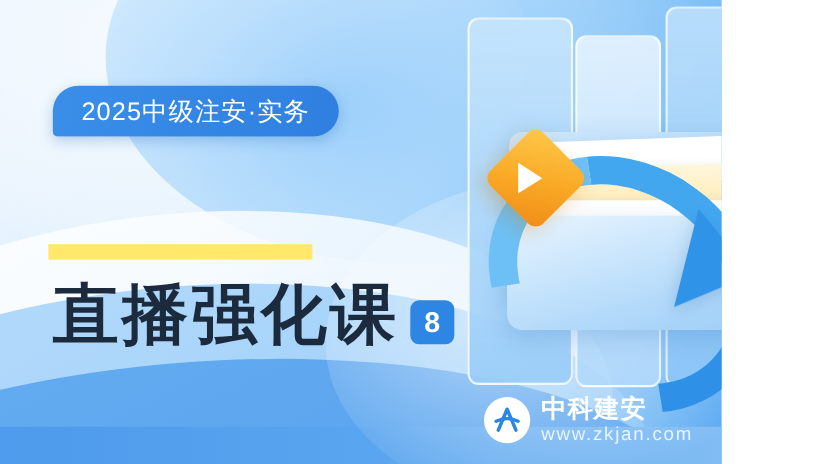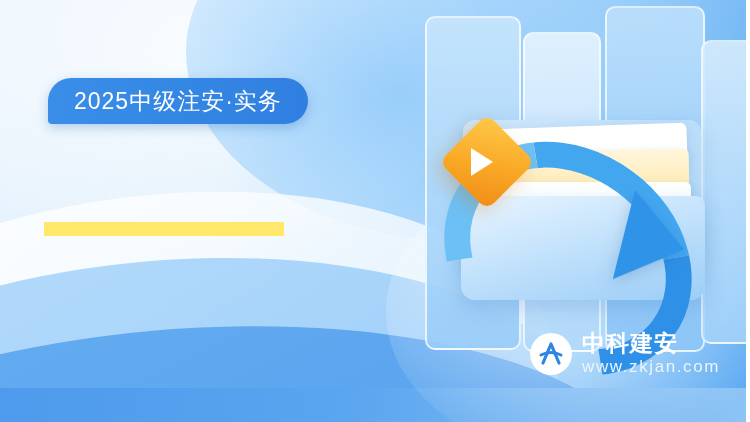--- a/index.html
+++ b/index.html
@@ -2,21 +2,21 @@
 <html><head>
 <meta charset="utf-8">
 <style>
   html, body {
     margin: 0;
     padding: 0;
     background: #ffffff;
   }
   #poster {
     position: relative;
-    width: 746px;
+    width: 656px;
     height: 422px;
     overflow: hidden;
     background: linear-gradient(105deg, #eaf4fe 0%, #dceefc 30%, #bfe0fb 55%, #8ec8f7 78%, #5aa9f2 100%);
     font-family: "Liberation Sans", sans-serif;
   }
 
   
   .bg-wash-top {
     position: absolute;
     left: -80px;
@@ -285,21 +285,21 @@
     color: #ffffff;
     font-size: 26px;
     font-weight: bold;
     margin-top: 14px;
   }
 
   
   .logo {
     position: absolute;
     right: 26px;
-    bottom: 46px;
+    bottom: 18px;
     display: flex;
     align-items: center;
     gap: 10px;
   }
   .logo-mark {
     width: 42px;
     height: 42px;
     border-radius: 50%;
     background: #ffffff;
     display: flex;
@@ -356,20 +356,24 @@
 
     <div class="cube"></div>
     <div class="cube-play"></div>
   </div>
 
   <div class="pill">2025中级注安·实务</div>
 
   <div class="hl-underline"></div>
 
 
+  <div class="headline-2">
+    <span class="txt">直播强化课</span>
+    <span class="badge">8</span>
+  </div>
 
   <div class="logo">
     <span class="logo-mark">
       <svg width="42" height="42" viewBox="0 0 42 42" aria-hidden="true">
         <circle cx="21" cy="21" r="20" fill="#ffffff"></circle>
         <path d="M13 30 L21 11 L29 30" stroke="#2e86e4" stroke-width="3.2" fill="none" stroke-linecap="round" stroke-linejoin="round"></path>
         <path d="M11 22 Q21 17 31 22" stroke="#2e86e4" stroke-width="3" fill="none" stroke-linecap="round"></path>
       </svg>
     </span>
     <span class="logo-text-wrap">

